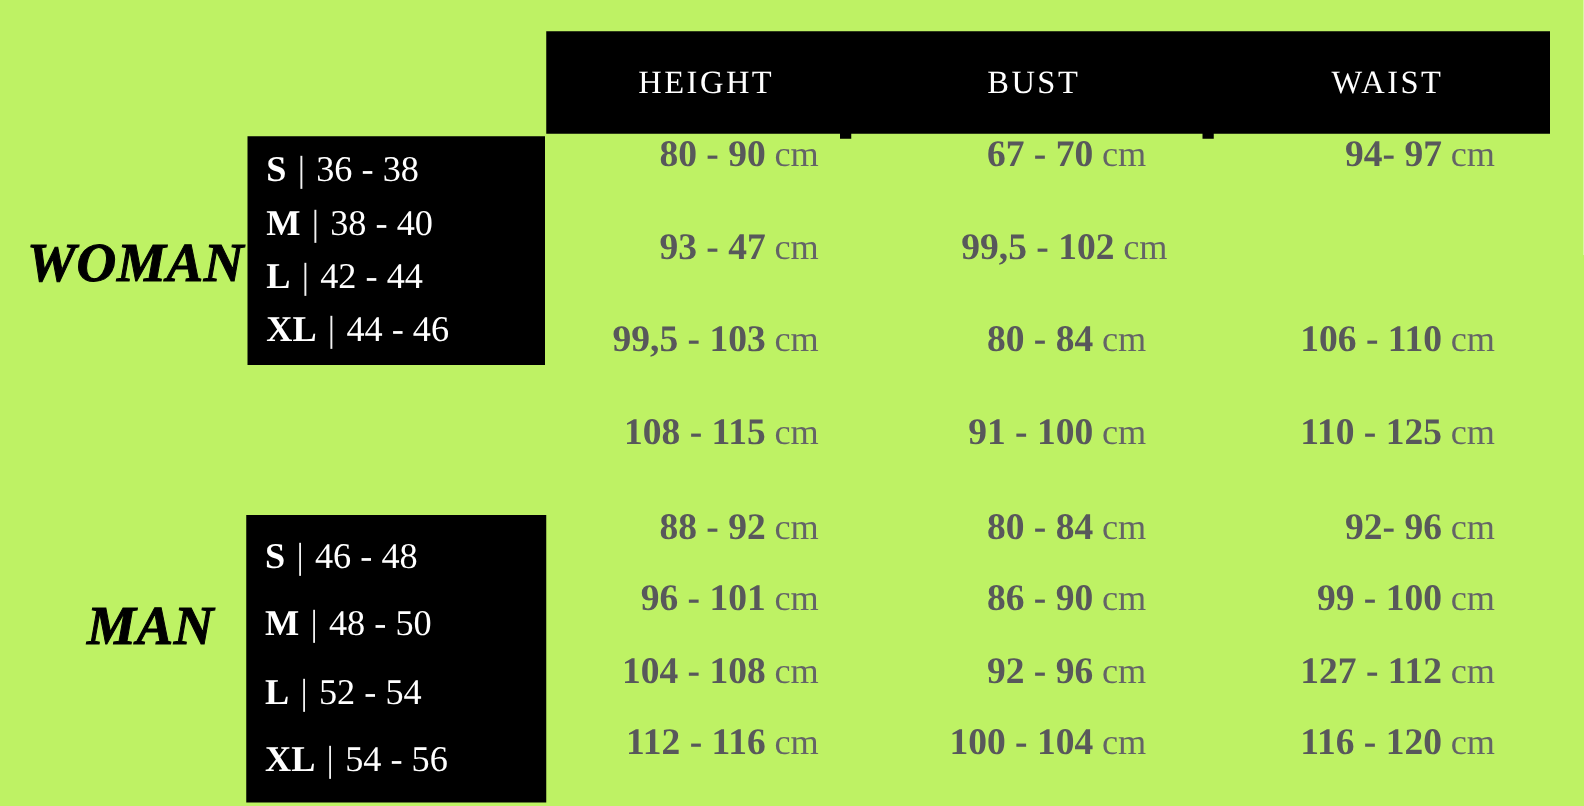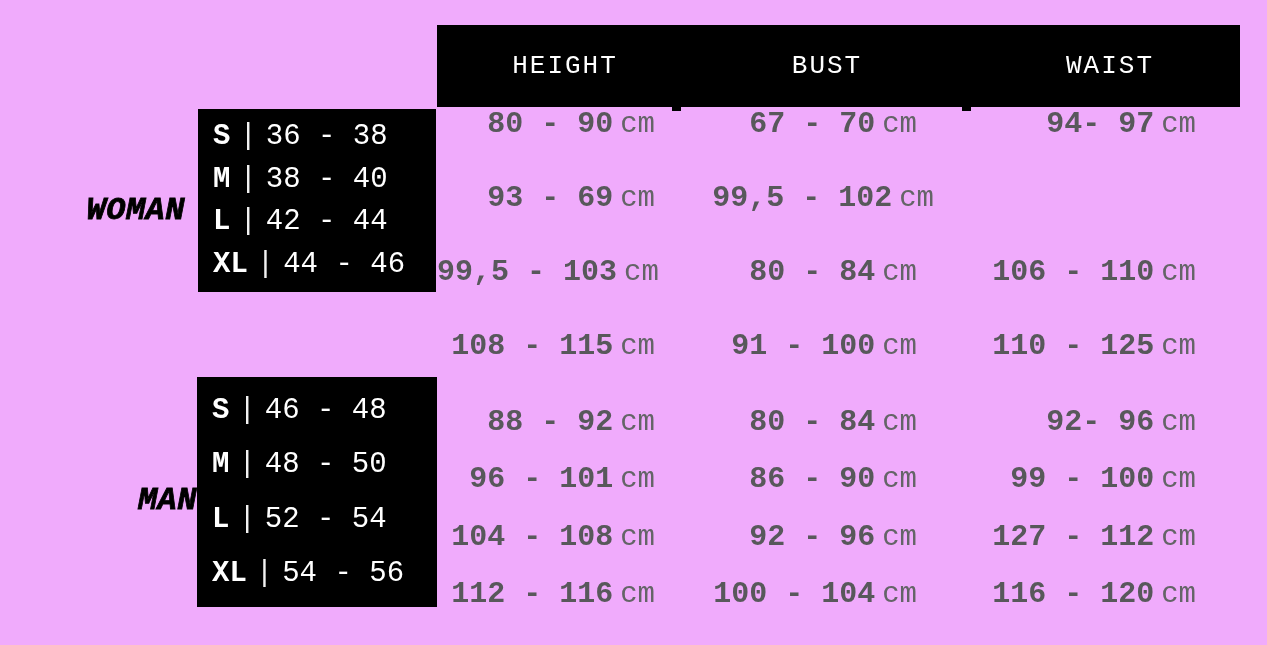--- a/index.html
+++ b/index.html
@@ -1,47 +1,47 @@
 <!DOCTYPE html>
 <html><head>
 <meta charset="utf-8">
 <style>
   html,body{margin:0;padding:0;background:#ffffff;}
   #stage{
-    position:relative;width:1267px;height:645px;background:#f0abfc;overflow:hidden;
-    font-family:Liberation Mono, monospace;
+    position:relative;width:1267px;height:645px;background:#bef264;overflow:hidden;
+    font-family:Liberation Serif, serif;
   }
   
   .header-bar{position:absolute;left:437px;top:25px;width:803px;height:82px;background:#000000;}
   .header-cell{
     position:absolute;top:50%;transform:translate(-50%,-50%);
     color:#ffffff;font-size:26px;font-weight:400;letter-spacing:2px;white-space:nowrap;
   }
   .hc1{left:128px;} .hc2{left:390px;} .hc3{left:673px;}
   .nub{position:absolute;top:106px;width:9px;height:5px;background:#000000;}
   .nub1{left:672px;} .nub2{left:962px;}
 
   
   .section-label{
-    position:absolute;left:0;width:185px;text-align:right;
-    color:#000000;font-size:32px;font-weight:900;font-style:italic;
+    position:absolute;left:16px;width:185px;text-align:center;
+    color:#000000;font-size:44px;font-weight:900;font-style:italic;
     letter-spacing:0.5px;line-height:36px;-webkit-text-stroke:0.8px #000;
     white-space:nowrap;
   }
   .label-woman{top:193px;}
   .label-man{top:483px;padding-left:12px;}
 
   
   .size-box{
     position:absolute;background:#000000;box-sizing:border-box;
     display:flex;flex-direction:column;justify-content:space-around;
     padding:6px 0 6px 15px;color:#ffffff;
   }
   .box-woman{left:198px;top:109px;width:238px;height:183px;}
-  .box-man{left:197px;top:377px;width:240px;height:230px;}
+  .box-man{left:197px;top:412px;width:240px;height:230px;}
   .size-row{font-size:29px;line-height:1;white-space:nowrap;}
   .size-letter{font-weight:700;}
   .size-sep{font-weight:400;margin:0 9px 0 9px;opacity:.95;}
   .size-range{font-weight:400;}
 
   
   .rows{
     position:absolute;left:437px;width:803px;
     display:flex;flex-direction:column;justify-content:space-around;
   }
@@ -84,21 +84,21 @@
     </div>
   </div>
 
   <div class="rows rows-woman">
     <div class="vrow">
       <span class="cell c1"><span class="range">80 - 90</span><span class="unit">cm</span></span>
       <span class="cell c2"><span class="range">67 - 70</span><span class="unit">cm</span></span>
       <span class="cell c3"><span class="range">94- 97</span><span class="unit">cm</span></span>
     </div>
     <div class="vrow">
-      <span class="cell c1"><span class="range">93 - 69</span><span class="unit">cm</span></span>
+      <span class="cell c1"><span class="range">93 - 47</span><span class="unit">cm</span></span>
       <span class="cell c3"><span class="range">99,5 - 102</span><span class="unit">cm</span></span>
     </div>
     <div class="vrow">
       <span class="cell c1"><span class="range">99,5 - 103</span><span class="unit">cm</span></span>
       <span class="cell c2"><span class="range">80 - 84</span><span class="unit">cm</span></span>
       <span class="cell c3"><span class="range">106 - 110</span><span class="unit">cm</span></span>
     </div>
     <div class="vrow">
       <span class="cell c1"><span class="range">108 - 115</span><span class="unit">cm</span></span>
       <span class="cell c2"><span class="range">91 - 100</span><span class="unit">cm</span></span>

